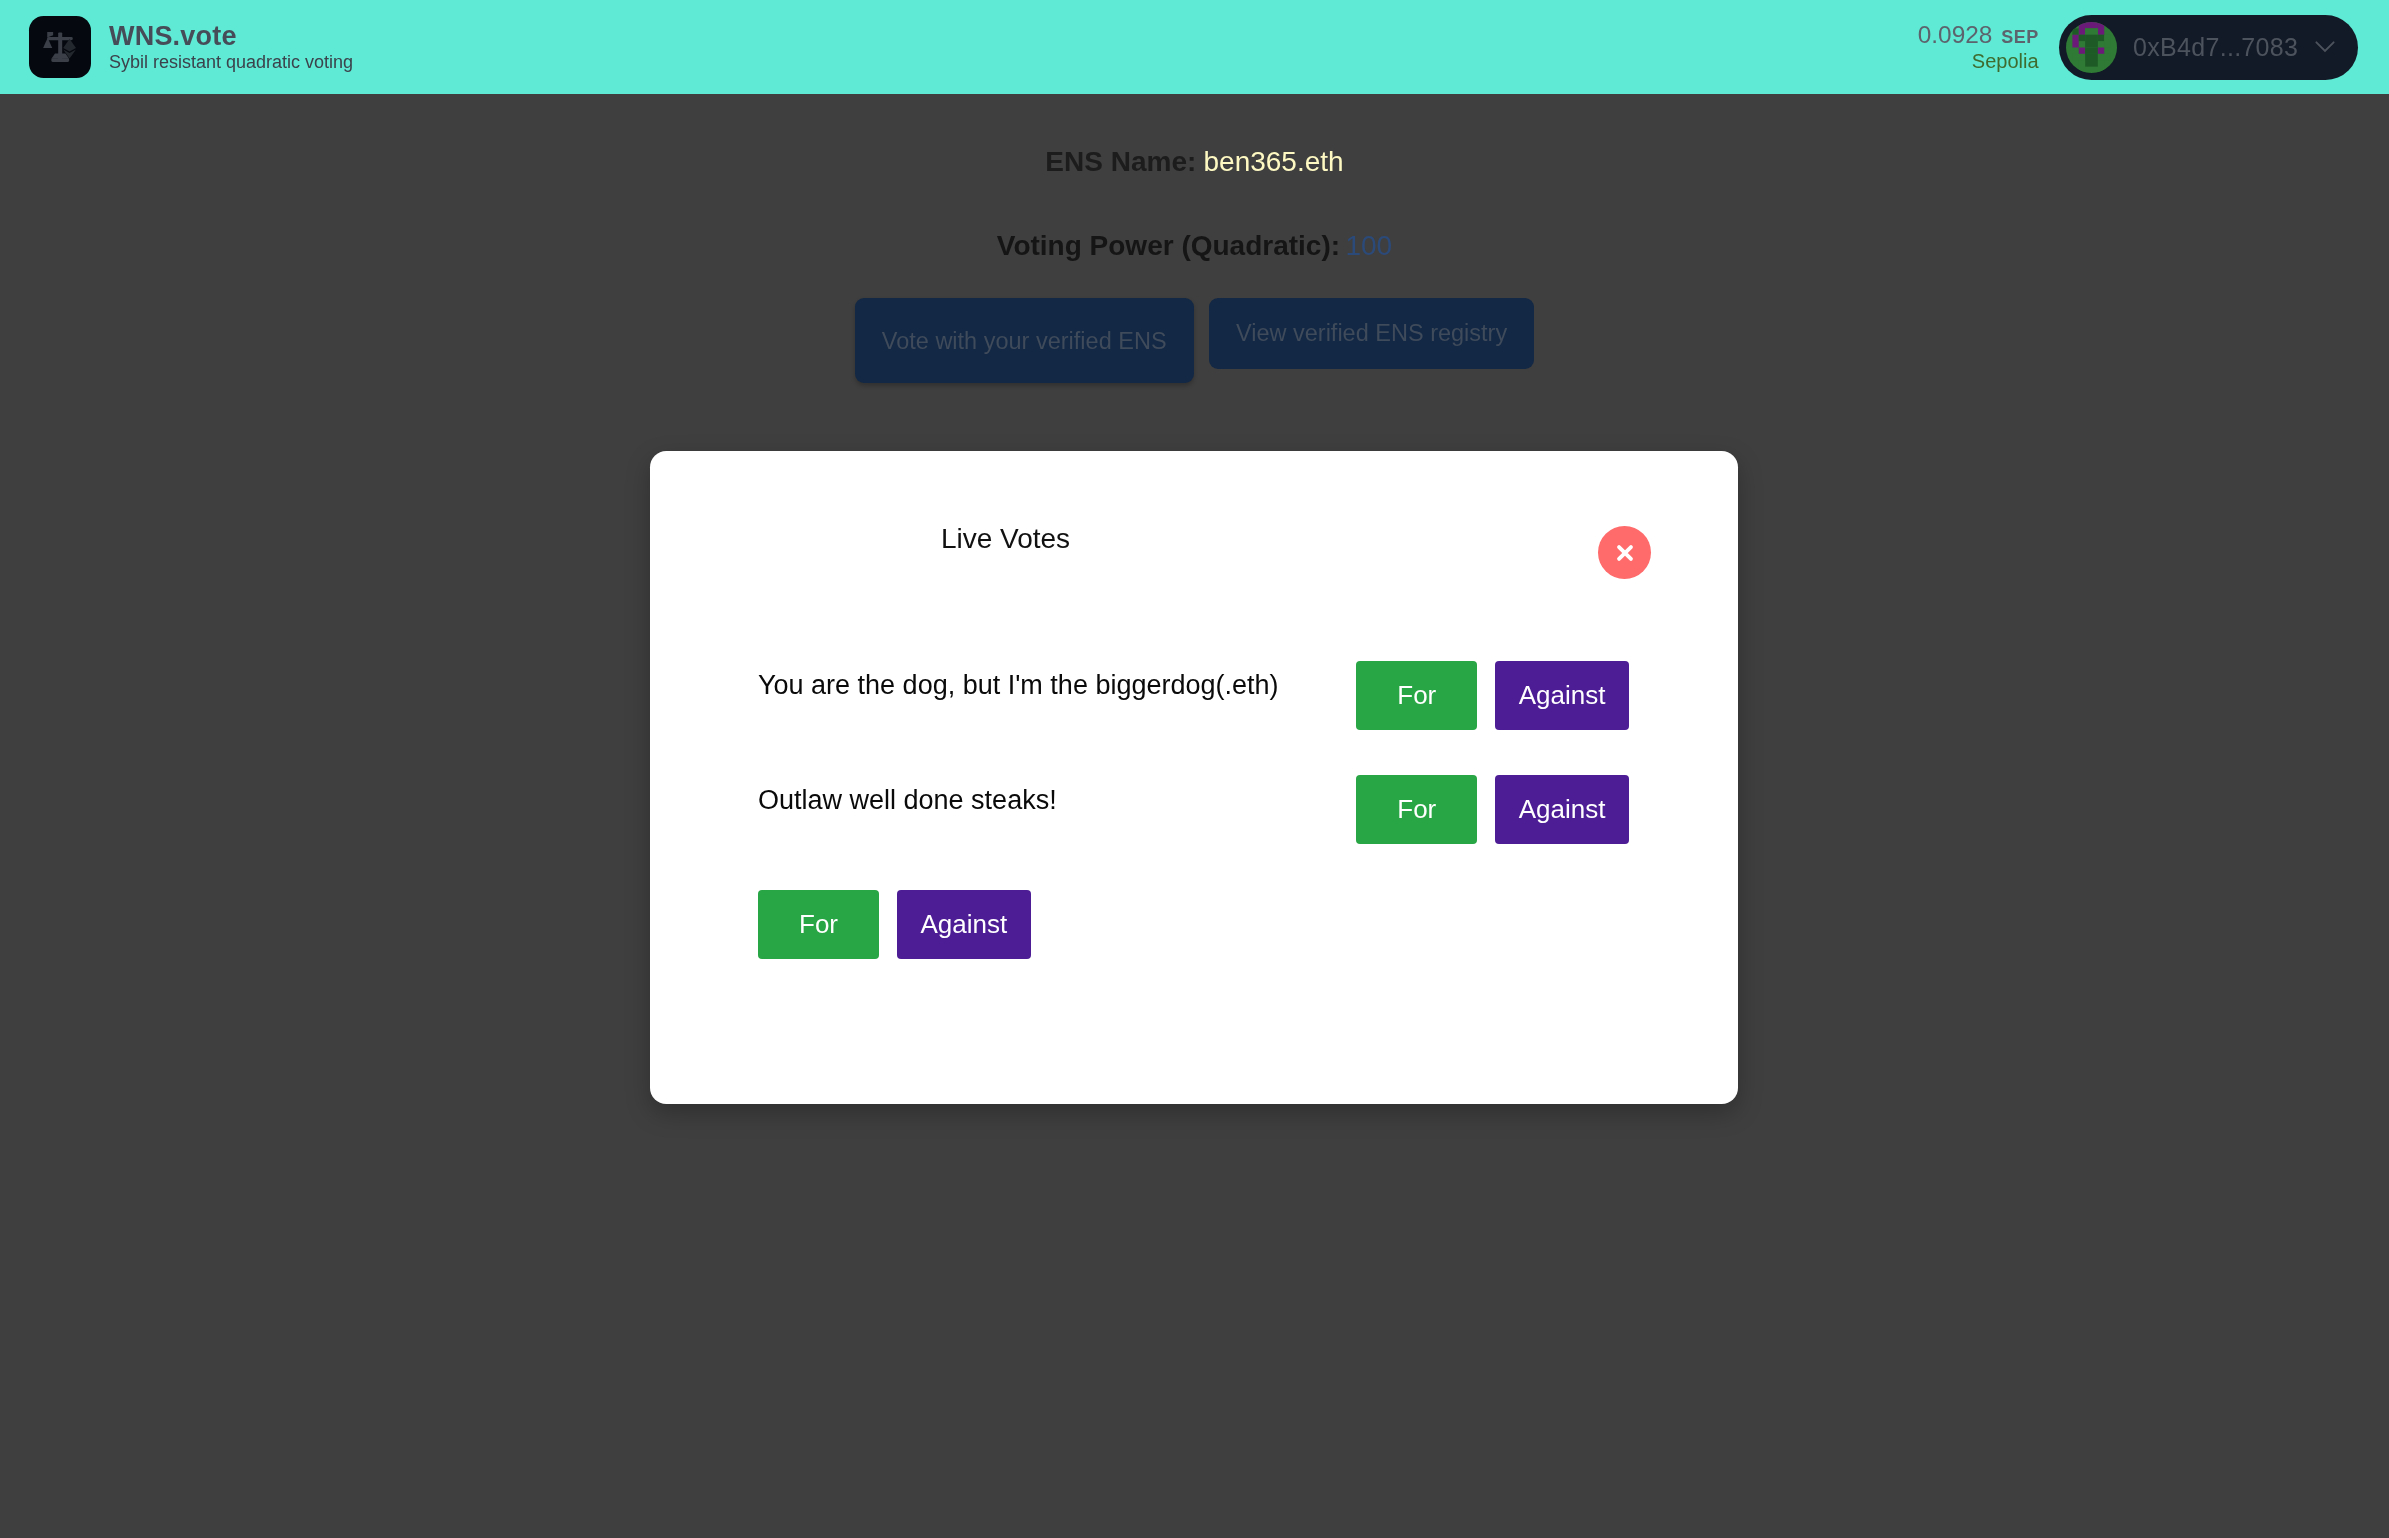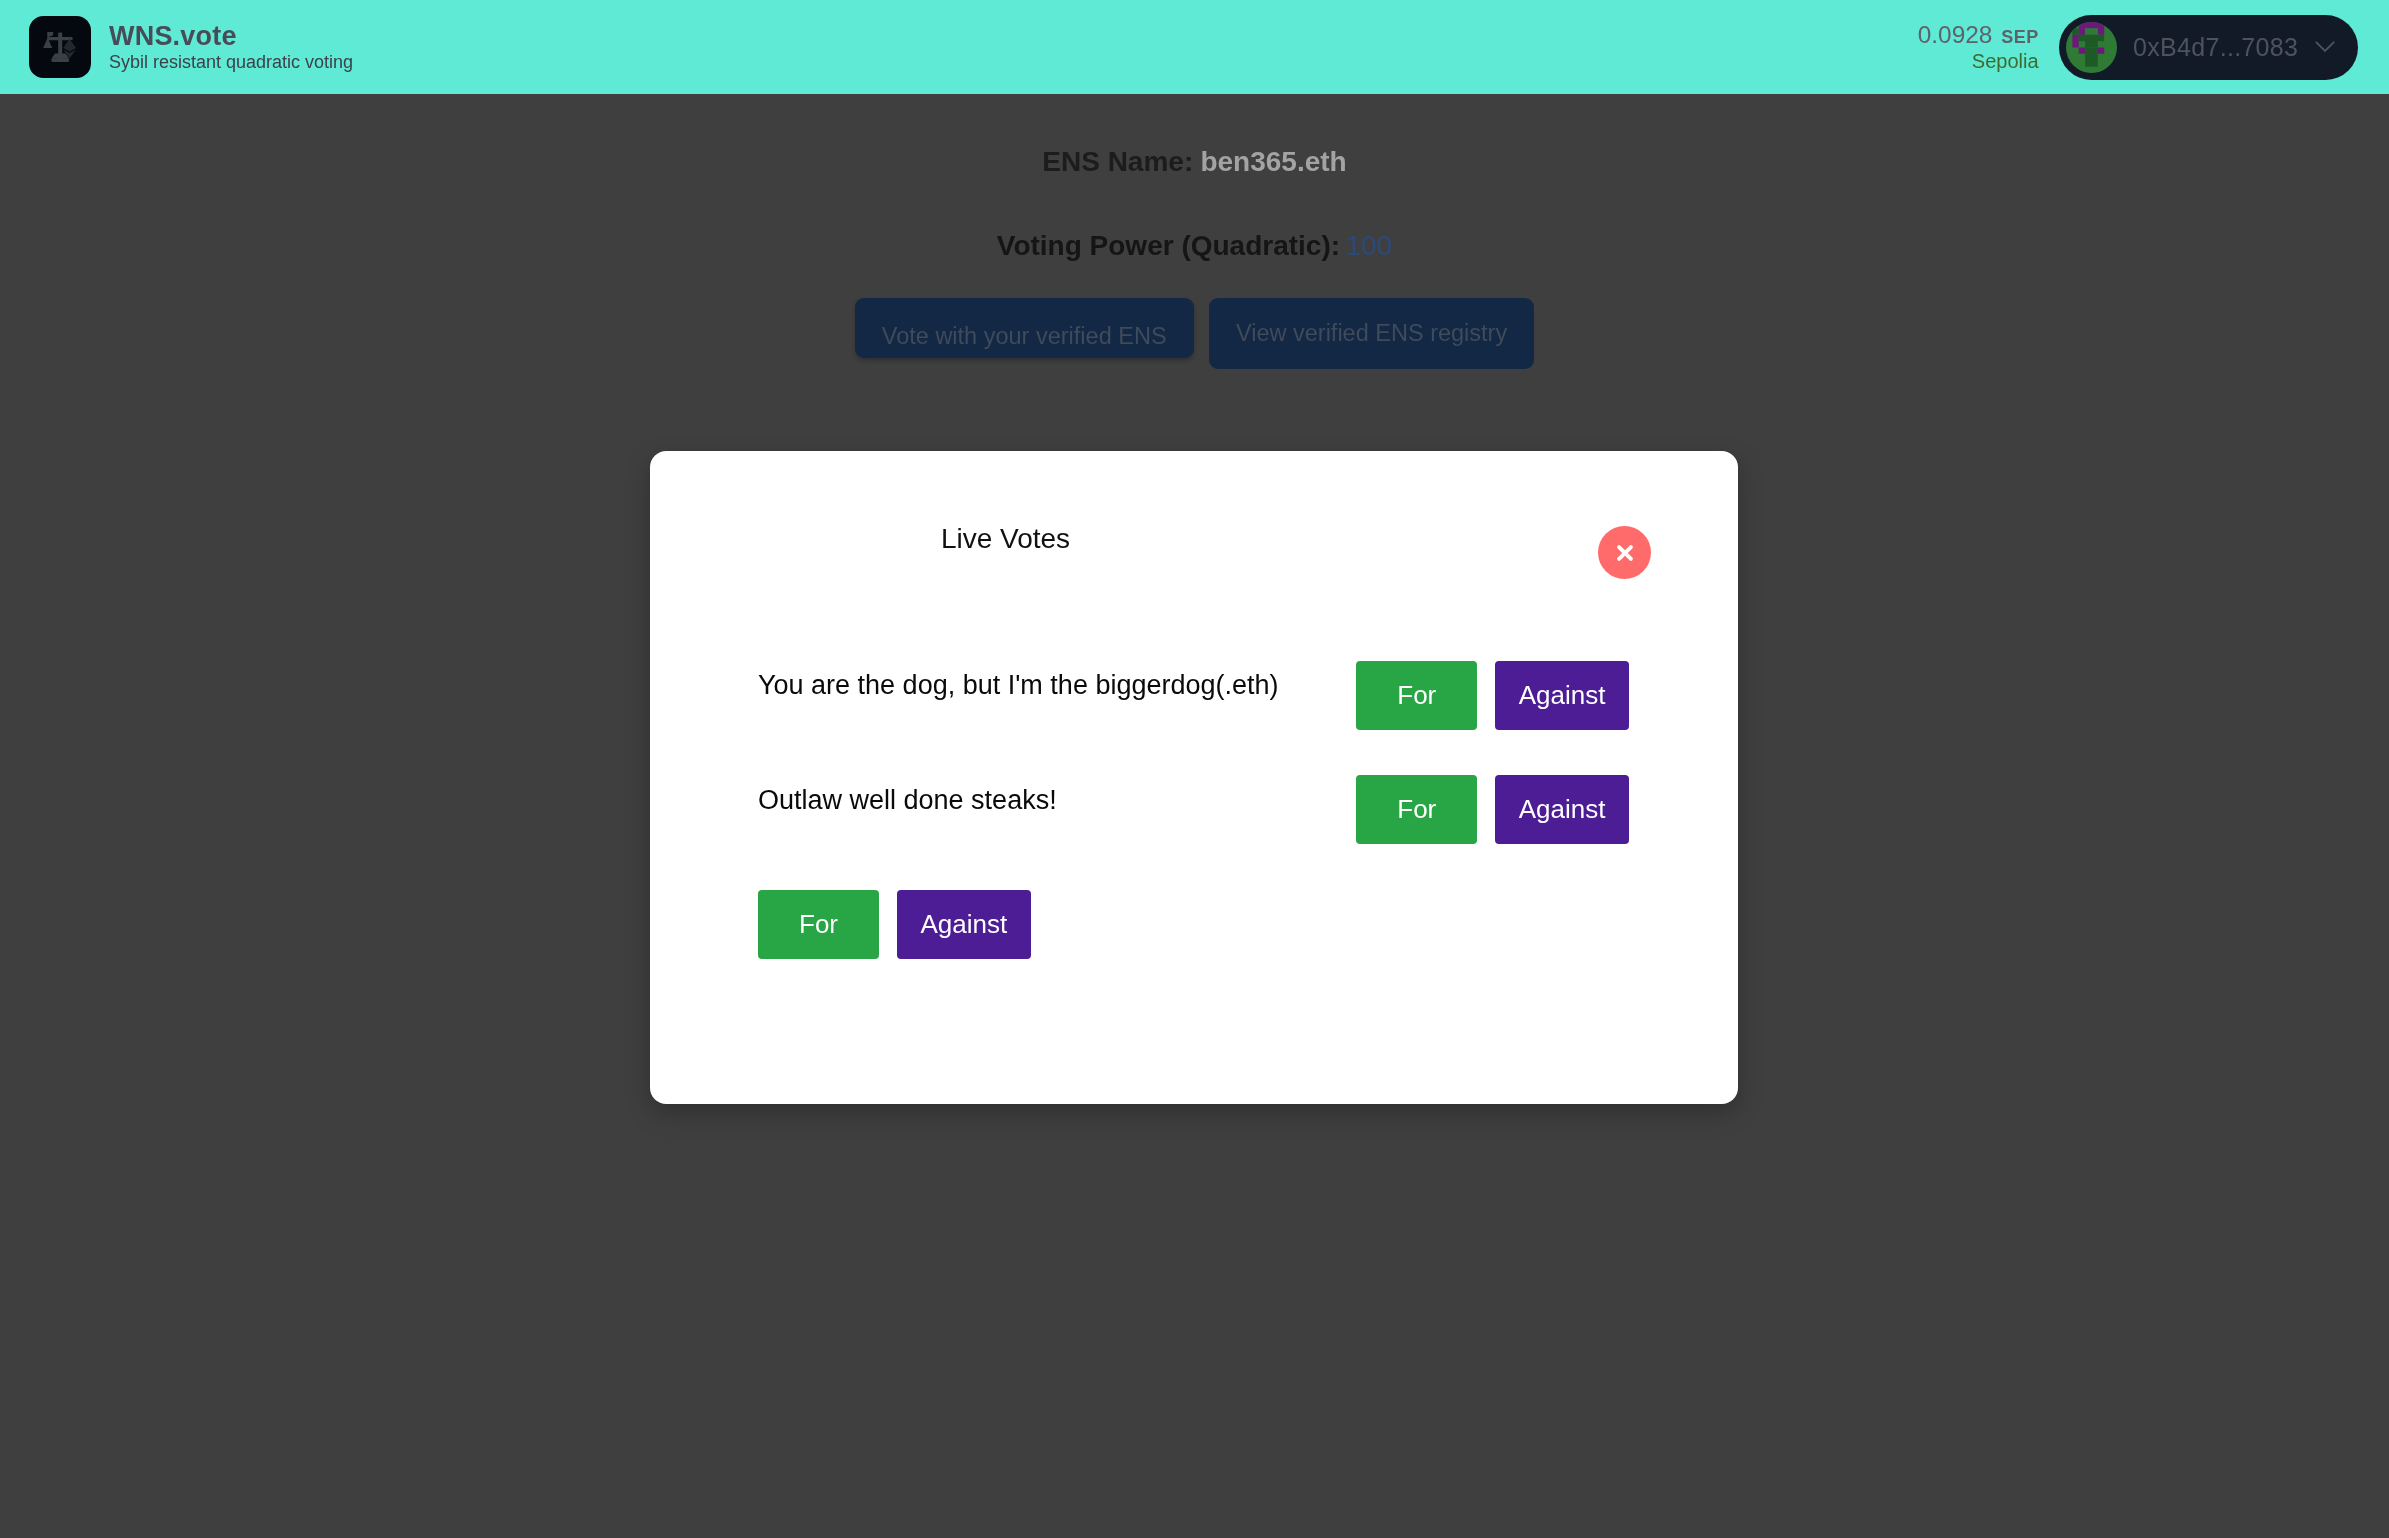--- a/index.html
+++ b/index.html
@@ -146,22 +146,22 @@
     align-items: center;
   }
 
   .ens-line {
     margin-top: 52px;
     font-size: 28px;
     font-weight: bold;
     color: #1c1c1c;
   }
   .ens-line .value {
-    font-weight: bold;
-    color: #a3a3a3;
+    font-weight: normal;
+    color: #fef9c3;
     margin-left: 7.2px;
   }
 
   .power-line {
     margin-top: 52px;
     font-size: 28px;
     font-weight: bold;
     color: #151515;
   }
   .power-line .value {
@@ -184,21 +184,21 @@
     color: #3f4a5a;
     font-size: 23.5px;
     font-family: "Liberation Sans", sans-serif;
     padding: 0 27px;
     height: 71px;
     line-height: 71px;
     white-space: nowrap;
     cursor: pointer;
   }
   .action-btn.primary {
-    height: 60px;
+    height: 85px;
     line-height: 76px;
     box-shadow: 0 2.7px 4.5px rgba(0,0,0,0.22);
   }
 
   
   .modal {
     position: absolute;
     left: 650px;
     top: 451px;
     width: 1088px;

